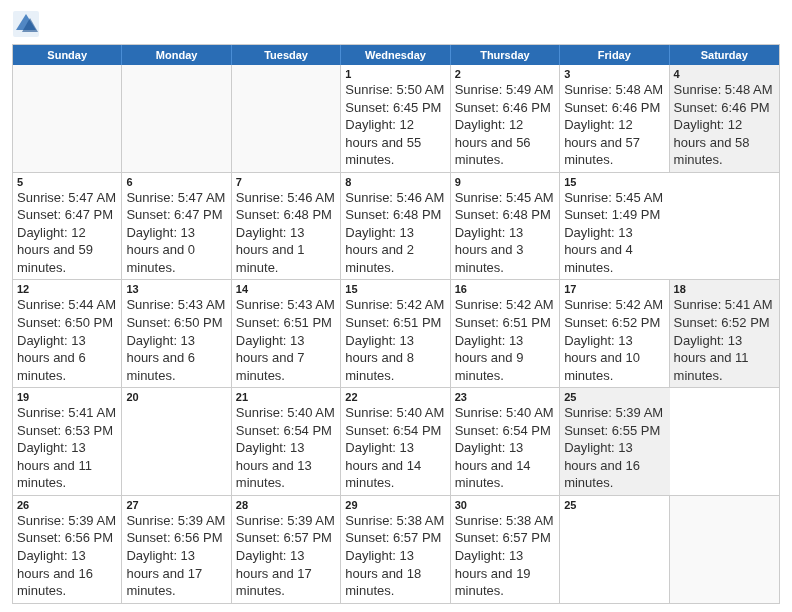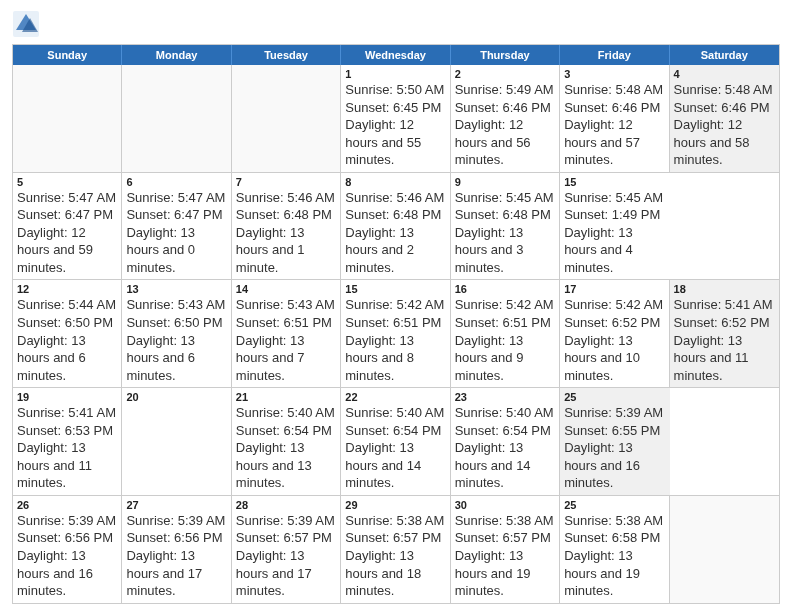--- a/index.html
+++ b/index.html
@@ -341,22 +341,18 @@
           </div>
           <div class="cal-cell">
             <div class="day-num">30</div>
             <div class="cell-info">Sunrise: 5:38 AM
 Sunset: 6:57 PM
 Daylight: 13 hours
 and 19 minutes.</div>
           </div>
           <div class="cal-cell">
             <div class="day-num">25</div>
-            <div class="cell-info">Sunrise: 5:38 AM
-Sunset: 6:58 PM
-Daylight: 13 hours
-and 19 minutes.</div>
           </div>
           <div class="cal-cell empty"></div>
         </div>
       </div>
   </div>
 </div>
 
 </body></html>

